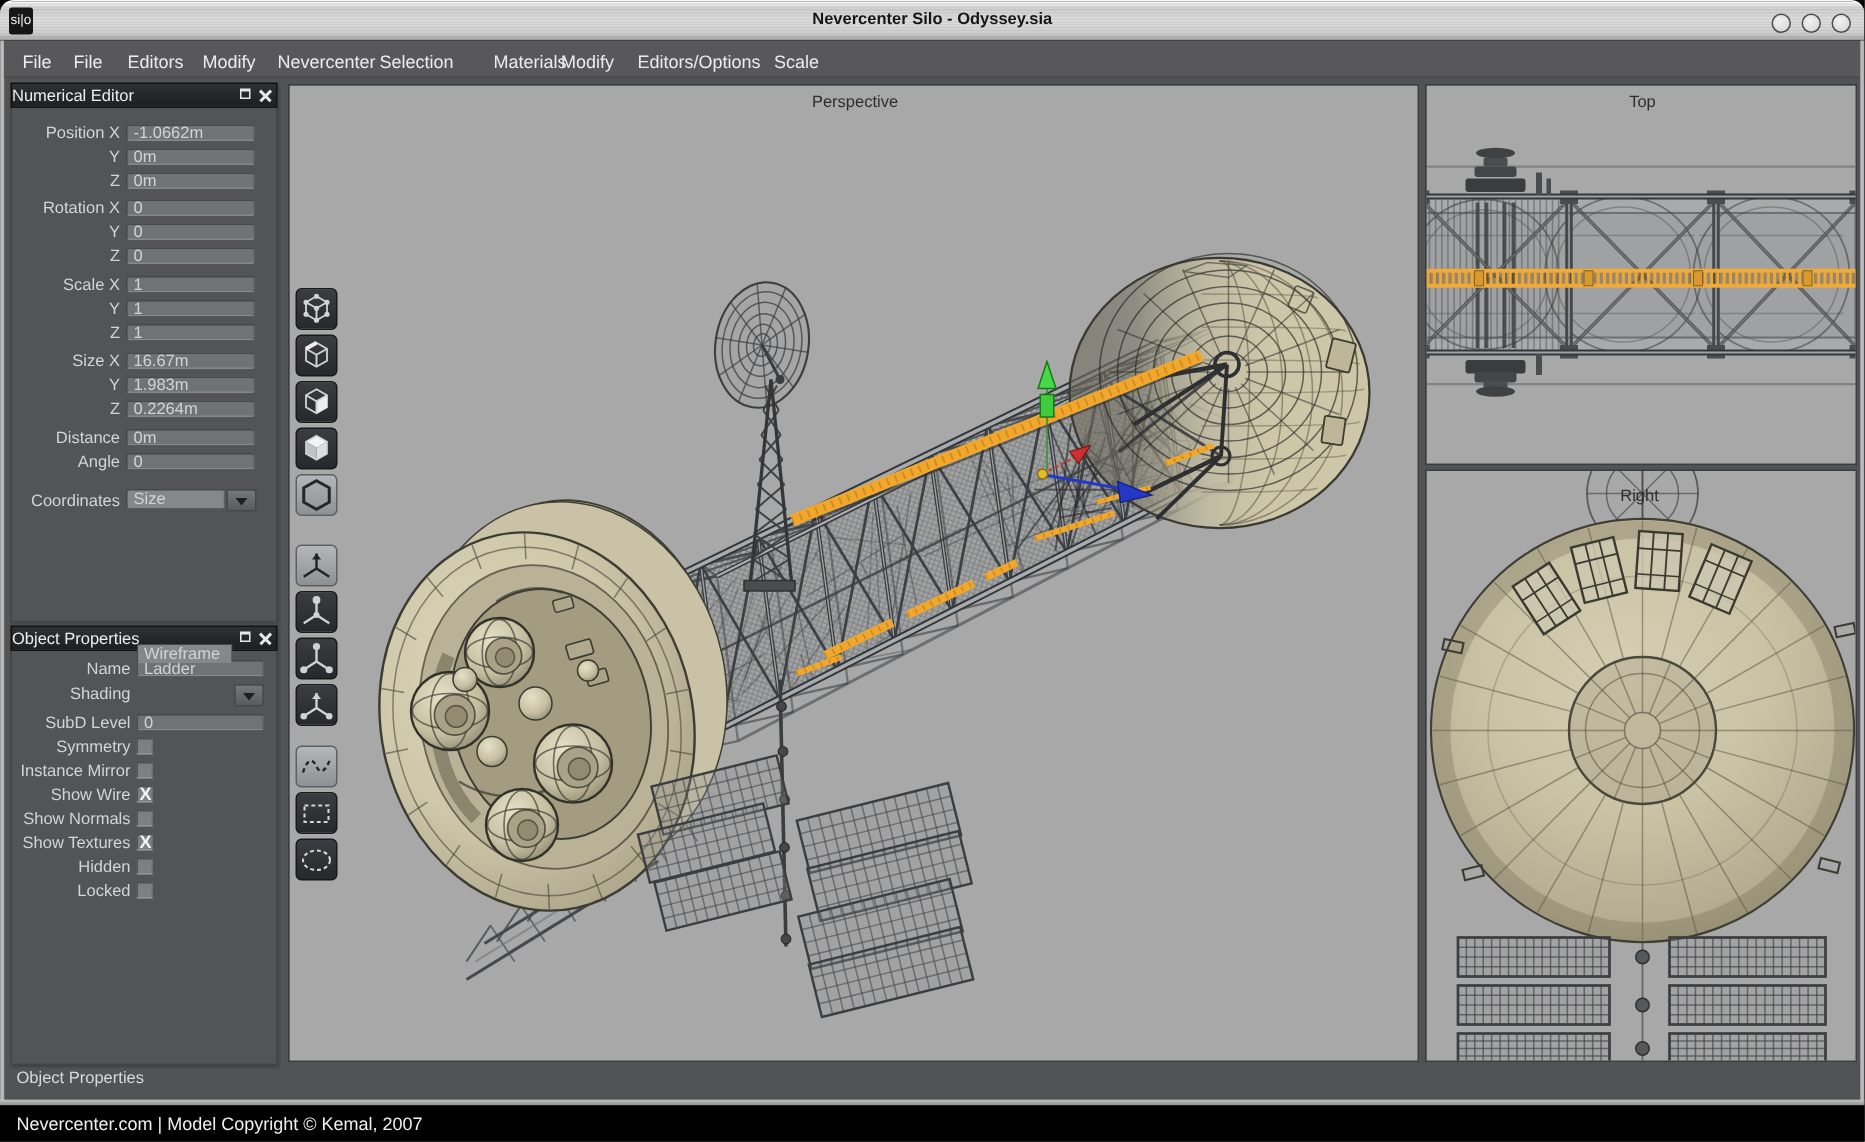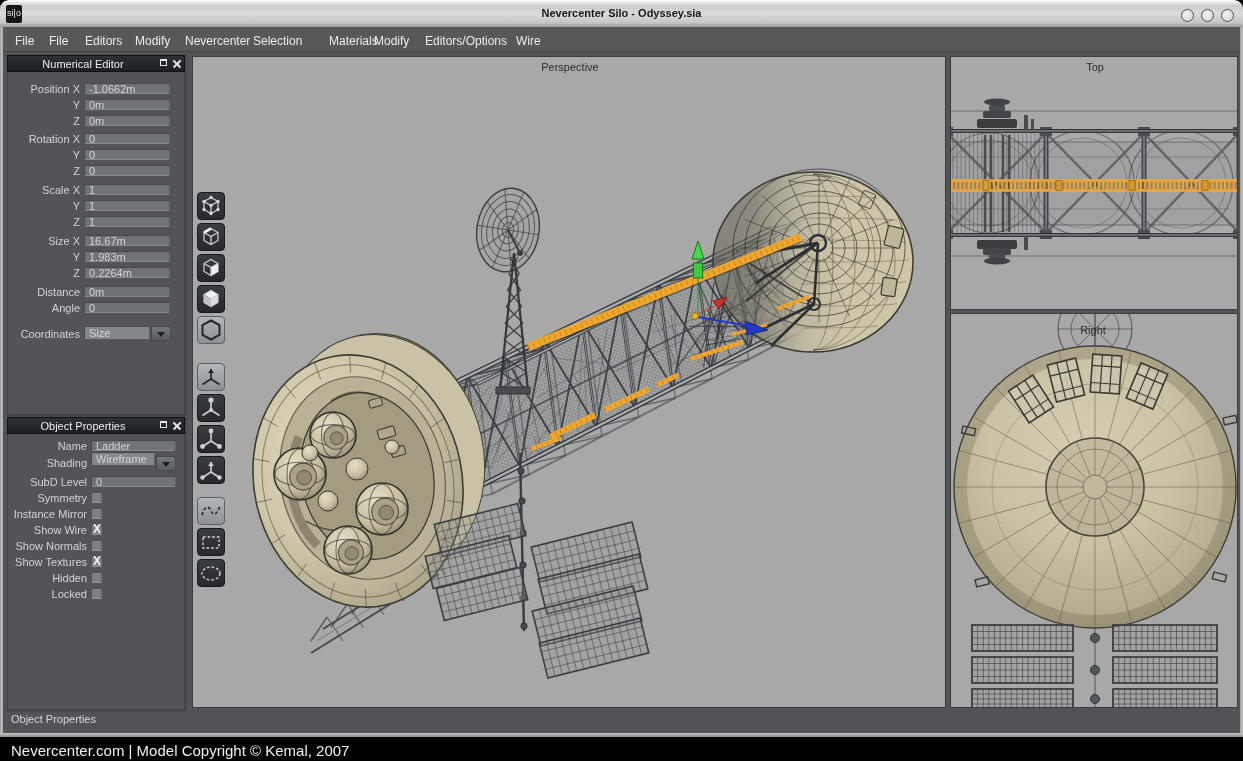--- a/index.html
+++ b/index.html
@@ -6,24 +6,24 @@
 background:repeating-linear-gradient(0deg,rgba(0,0,0,0.045) 0 1px,rgba(255,255,255,0.05) 1px 2px),linear-gradient(#fbfbfb,#cfcfcf 18%,#dedede 48%,#cacaca 82%,#9d9d9d);
 border-top:1px solid #fafafa}
 #title{position:absolute;left:0;top:7px;width:1243px;text-align:center;font-size:11px;font-weight:bold;color:#161616}
 #silogo{position:absolute;left:6px;top:5px;width:16px;height:18px;background:#161616;border-radius:2px;color:#f0f0f0;font-size:9px;text-align:center;line-height:17px}
 .wbtn{position:absolute;top:8.5px;width:13px;height:13px;border-radius:50%;background:radial-gradient(circle at 40% 35%,#f2f2f2,#d2d2d2);border:1.5px solid #4e4e4e}
 #menubar{position:absolute;left:3px;top:27px;width:1237px;height:25px;background:#58585a;border-bottom:1px solid #47474a}
 .mi{position:absolute;top:34px;font-size:12px;color:#ececec}
 #content{position:absolute;left:3px;top:52px;width:1237px;height:681px;background:#515356}
 .frame{position:absolute;background:linear-gradient(90deg,#8e8e8e,#c2c2c2 40%,#a8a8a8)}
 #bottombar{position:absolute;left:0;top:737px;width:1243px;height:24px;background:#000}
-#bottombar span{position:absolute;left:11px;top:5px;font-size:15px;color:#efefef}
+#bottombar span{position:absolute;left:11px;top:5px;font-size:12px;color:#efefef}
 #status{position:absolute;left:11px;top:713px;font-size:11px;color:#d8d9da}
 .panel{position:absolute;left:7px;width:178px;background:#525457;border:1px solid #424446;border-top:none;box-shadow:1px 1px 2px rgba(0,0,0,0.25)}
-.phead{position:absolute;left:0;top:0;width:100%;height:17px;background:linear-gradient(#2e3134,#1d2023);border:1px solid #101214;color:#eceded;font-size:11px;text-align:center;line-height:16px;padding-right:26px}
+.phead{position:absolute;left:0;top:0;width:100%;height:17px;background:linear-gradient(#2e3134,#1d2023);border:1px solid #101214;color:#eceded;font-size:11px;text-align:left;line-height:16px;padding-right:26px}
 .pbox{position:absolute;top:3.5px;width:7px;height:7px;border:1px solid #e8e8e8;border-top-width:2px}
 .px1,.px2{position:absolute;top:8px;width:10px;height:1.6px;background:#e8e8e8}
 .px1{transform:rotate(45deg)}.px2{transform:rotate(-45deg)}
 .lab{position:absolute;font-size:11px;color:#d3d4d5;text-align:right;line-height:13px}
 .fld{position:absolute;background:#6f7376;border-radius:2px;border:1px solid #45494c;border-bottom-color:#85898c;border-right-color:#5d6164;color:#d2d3d4;font-size:11px;line-height:10px;padding-left:4px;overflow:hidden}
 .drop{border-radius:2px 0 0 2px;line-height:12px;background:#84888b}
 .dbtn{position:absolute;width:20px;background:linear-gradient(#74787b,#585c5f);border:1px solid #45494c;border-radius:0 2px 2px 0}
 .dbtn:after{content:"";position:absolute;left:5px;top:5px;border:4.5px solid transparent;border-top:5.5px solid #1d1f21}
 .cb{position:absolute;width:11px;height:11px;background:#7c8082;border:1px solid #4c5052;border-bottom-color:#8f9395;border-right-color:#6a6e70}
 .ckx{position:absolute;width:16px;text-align:center;font-size:12px;font-weight:bold;color:#f4f4f4}
@@ -46,21 +46,21 @@
 <div id="menubar"></div>
 <span class="mi" style="left:15px">File</span>
 <span class="mi" style="left:49px">File</span>
 <span class="mi" style="left:85px">Editors</span>
 <span class="mi" style="left:135px">Modify</span>
 <span class="mi" style="left:185px">Nevercenter</span>
 <span class="mi" style="left:253px">Selection</span>
 <span class="mi" style="left:329px">Materials</span>
 <span class="mi" style="left:374px">Modify</span>
 <span class="mi" style="left:425px">Editors/Options</span>
-<span class="mi" style="left:516px">Wire</span>
+<span class="mi" style="left:516px">Scale</span>
 <svg id="persp" style="left:192px;top:56px" width="754" height="652">
     <defs>
 <radialGradient id="engTan" cx="40%" cy="35%" r="75%">
 <stop offset="0%" stop-color="#ddd6ba"></stop>
         <stop offset="55%" stop-color="#cec7aa"></stop>
         <stop offset="100%" stop-color="#a59e83"></stop>
 </radialGradient>
 <radialGradient id="bell" cx="38%" cy="32%" r="80%">
 <stop offset="0%" stop-color="#e6e0c6"></stop>
         <stop offset="60%" stop-color="#c5bea1"></stop>
@@ -1008,21 +1008,21 @@
 <div class="fld drop" style="left:84px;top:326px;width:66px;height:13px">Size</div>
 <div class="dbtn" style="left:151px;top:326px;height:15px"></div>
 <div class="panel" style="top:417px;height:293px"></div>
 <div class="phead" style="left:7px;top:417px;width:178px">Object Properties</div>
 <div class="pbox" style="left:160px;top:421px"></div>
 <div class="px1" style="left:172px;top:425px"></div>
 <div class="px2" style="left:172px;top:425px"></div>
 <div class="lab" style="left:-33px;top:440px;width:120px">Name</div>
 <div class="fld" style="left:91px;top:440px;width:85px;height:11px">Ladder</div>
 <div class="lab" style="left:-33px;top:457px;width:120px">Shading</div>
-<div class="fld drop" style="left:91px;top:452px;width:64px;height:13px">Wireframe</div>
+<div class="fld drop" style="left:91px;top:429px;width:64px;height:13px">Wireframe</div>
 <div class="dbtn" style="left:156px;top:456px;height:15px"></div>
 <div class="lab" style="left:-33px;top:476px;width:120px">SubD Level</div>
 <div class="fld" style="left:91px;top:476px;width:85px;height:11px">0</div>
 <div class="lab" style="left:-33px;top:492px;width:120px">Symmetry</div>
 <div class="cb" style="left:91px;top:492px"></div>
 <div class="lab" style="left:-33px;top:508px;width:120px">Instance Mirror</div>
 <div class="cb" style="left:91px;top:508px"></div>
 <div class="lab" style="left:-33px;top:524px;width:120px">Show Wire</div>
 <div class="cb" style="left:91px;top:524px"></div>
 <div class="ckx" style="left:89px;top:522px">X</div>

